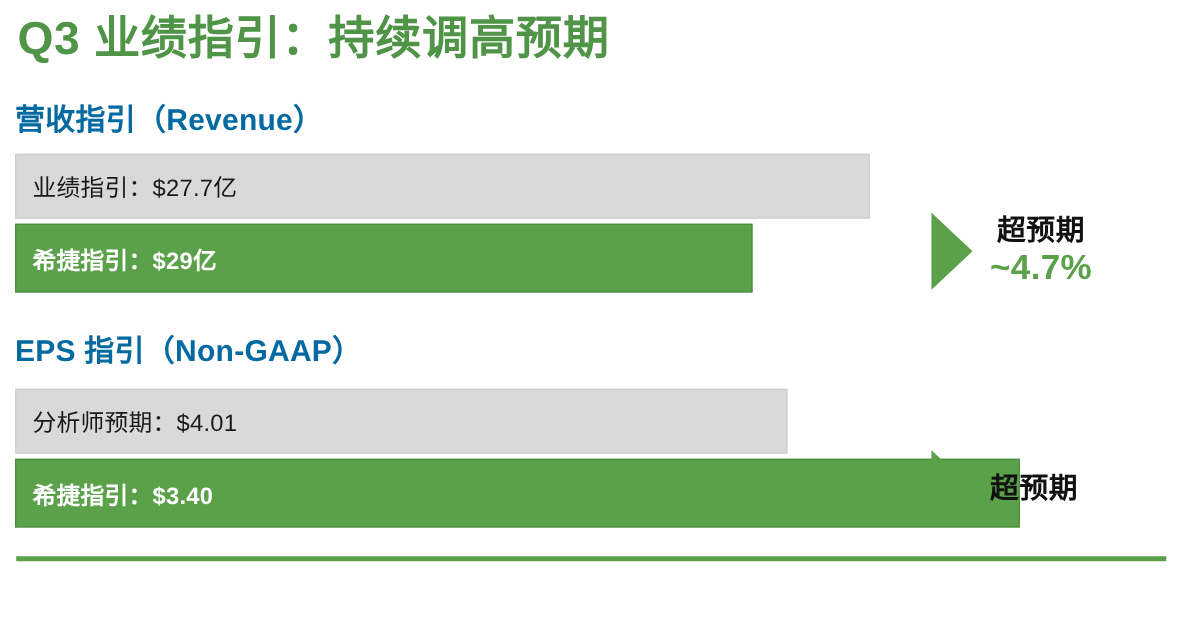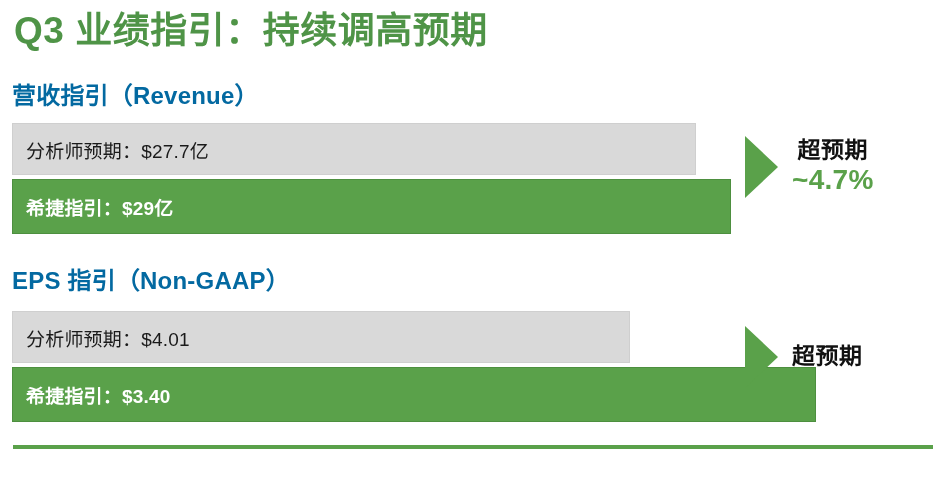--- a/index.html
+++ b/index.html
@@ -93,20 +93,21 @@
     font-weight: bold;
   }
 
   
 
   
   .callout {
     position: absolute;
     display: flex;
     align-items: center;
+    margin-top: 34px;
   }
   .callout.revenue { left: 745px; top: 136px; }
   .callout.eps     { left: 745px; top: 326px; }
 
   .arrow-icon {
     width: 33px;
     height: 62px;
     flex: 0 0 auto;
     display: block;
   }
@@ -158,23 +159,23 @@
 <body>
 
 <div id="slide">
 
   <div class="slide-title">Q3 业绩指引：持续调高预期</div>
 
   <div class="section-header revenue">营收指引（Revenue）</div>
 
   <div class="bar-group revenue">
     <div class="bar analyst" style="width: 684px;">
-      <span class="bar-label">分析师预期：$27.7亿</span>
-    </div>
-    <div class="bar guidance" style="width: 719px; text-align: center;">
+      <span class="bar-label">业绩指引：$27.7亿</span>
+    </div>
+    <div class="bar guidance" style="width: 590px; text-align: center;">
       <span class="bar-label">希捷指引：$29亿</span>
     </div>
   </div>
 
   <div class="callout revenue">
     <svg class="arrow-icon" viewBox="0 0 33 62">
       <polygon points="0,0 33,31 0,62" fill="#5aa14a"></polygon>
     </svg>
     <div class="callout-text">
       <div class="callout-title">超预期</div>

